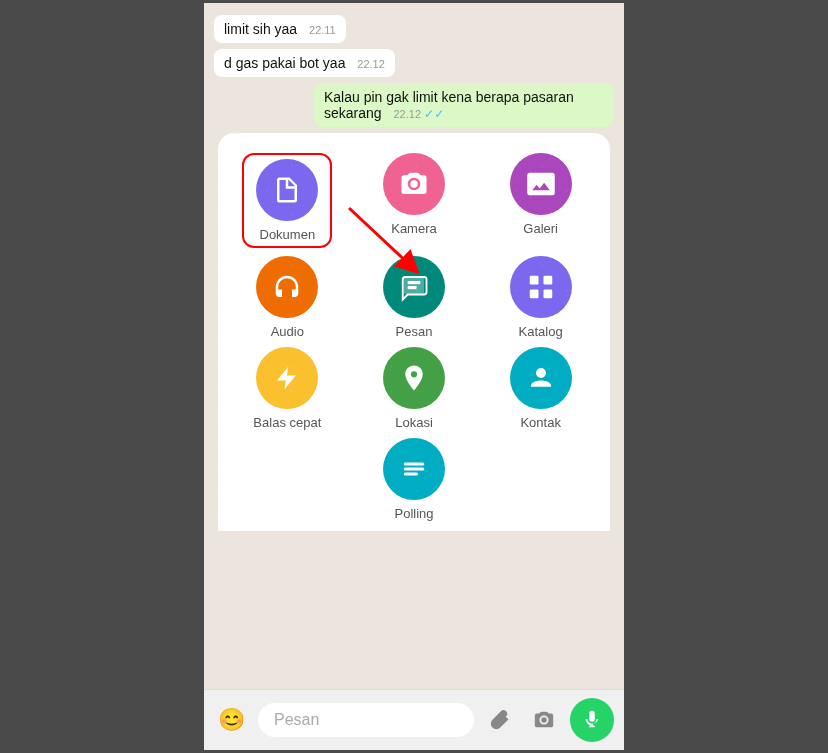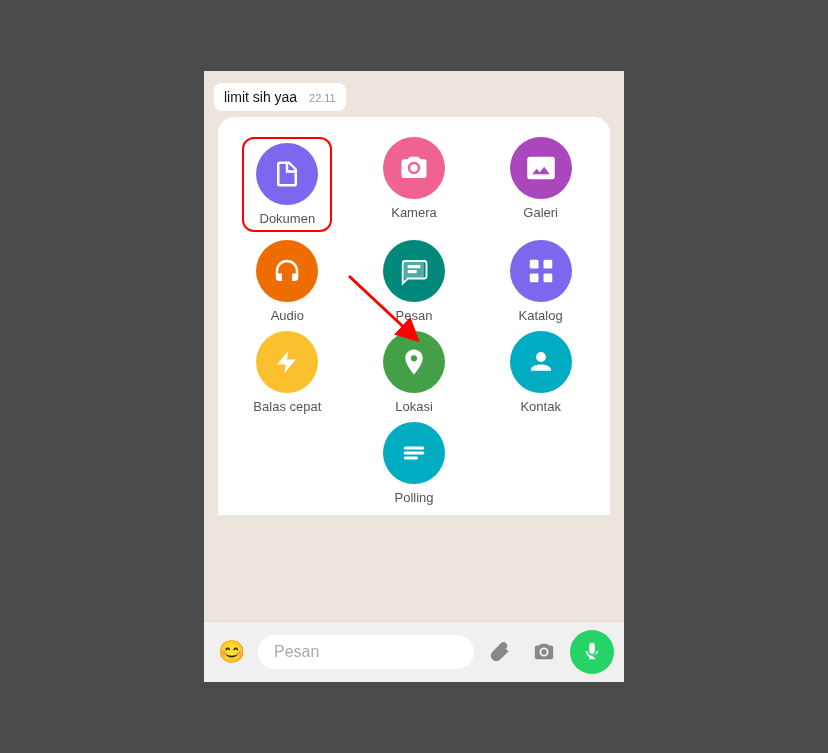--- a/index.html
+++ b/index.html
@@ -8,21 +8,21 @@
       height: 753px;
       background: #4a4a4a;
       display: flex;
       justify-content: center;
       align-items: center;
       font-family: 'Segoe UI', Arial, sans-serif;
       overflow: hidden;
     }
     .phone-container {
       width: 420px;
-      height: 611px;
+      height: 747px;
       background: #000000;
       position: relative;
       display: flex;
       flex-direction: column;
       overflow: hidden;
     }
     .chat-area {
       flex: 1;
       background: #ece5dd;
       padding: 12px 10px 8px;
@@ -192,21 +192,29 @@
 
 <div class="phone-container">
 
   <div class="chat-area">
     <div class="chat-bg"></div>
 
     <div class="message-bubble">
       <span>limit sih yaa</span>
       <span class="time">22.11</span>
     </div>
-
+    <div class="message-bubble">
+      <span>d gas pakai bot yaa</span>
+      <span class="time">22.12</span>
+    </div>
+
+    <div class="message-bubble sent">
+      <span>Kalau pin gak limit kena berapa pasaran sekarang</span>
+      <span class="time">22.12 <span class="tick">✓✓</span></span>
+    </div>
 
     <svg class="red-arrow" style="position:absolute; top:195px; left:135px; width:90px; height:80px; pointer-events:none;">
       <defs>
         <marker id="arrowhead" markerWidth="8" markerHeight="8" refX="4" refY="4" orient="auto">
           <path d="M0,0 L8,4 L0,8 Z" fill="red"></path>
         </marker>
       </defs>
       <line x1="10" y1="10" x2="72" y2="68" stroke="red" stroke-width="3" marker-end="url(#arrowhead)"></line>
     </svg>
 

